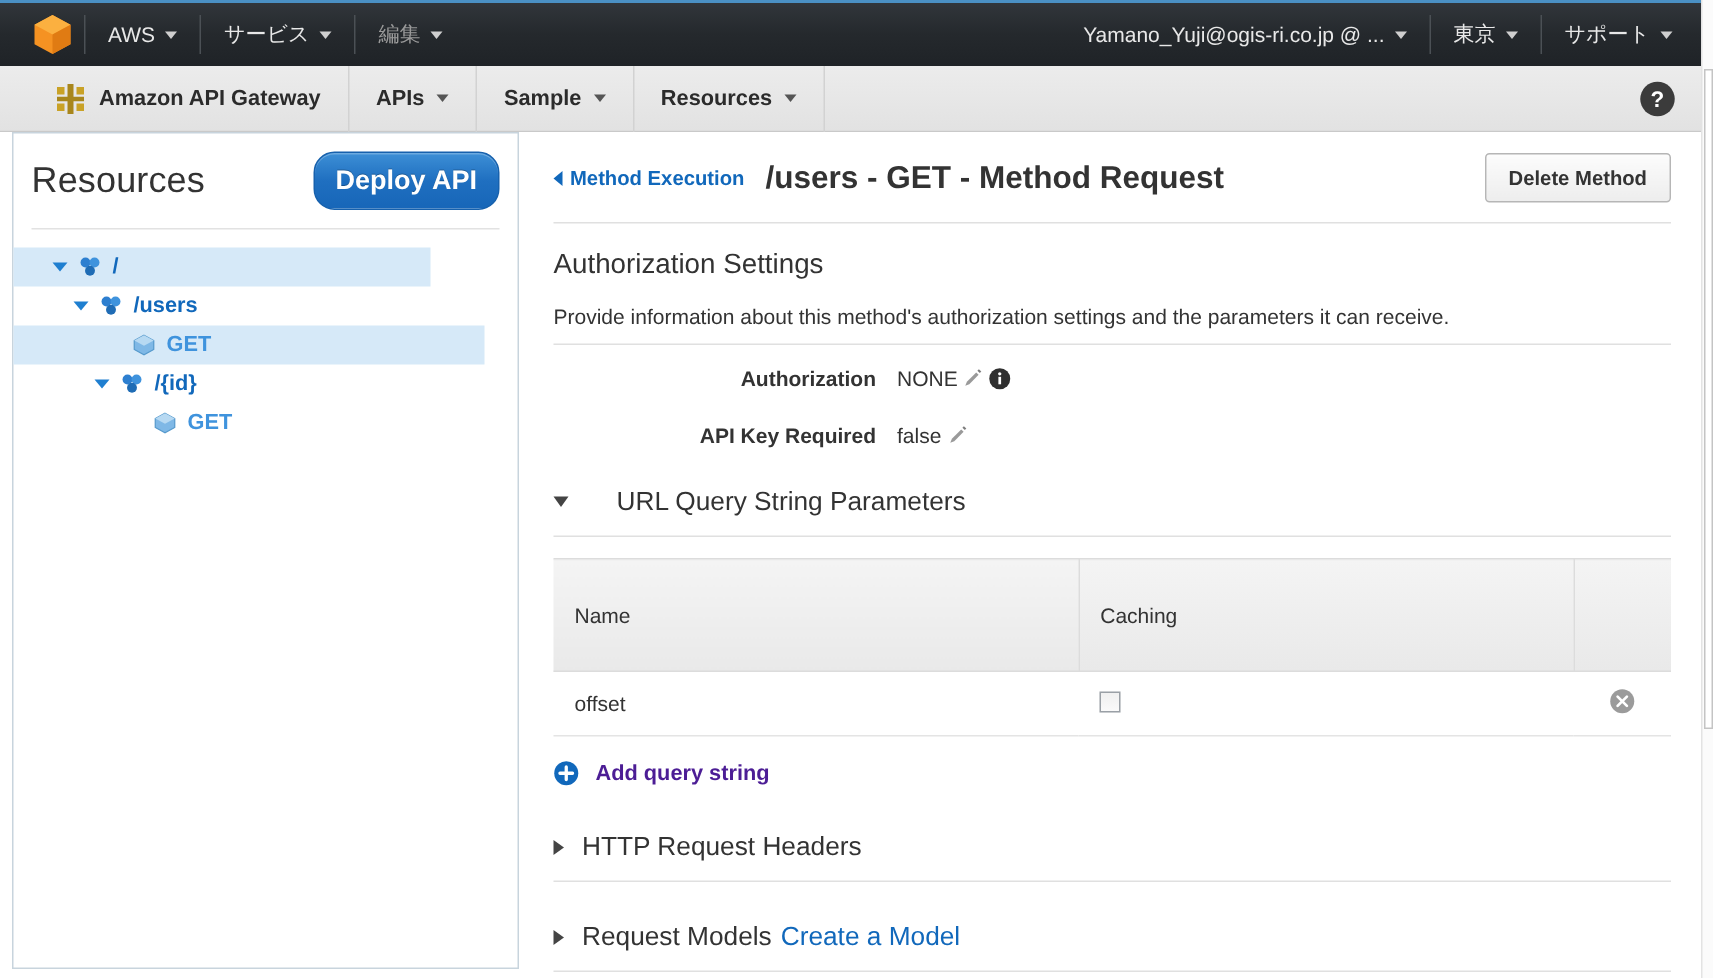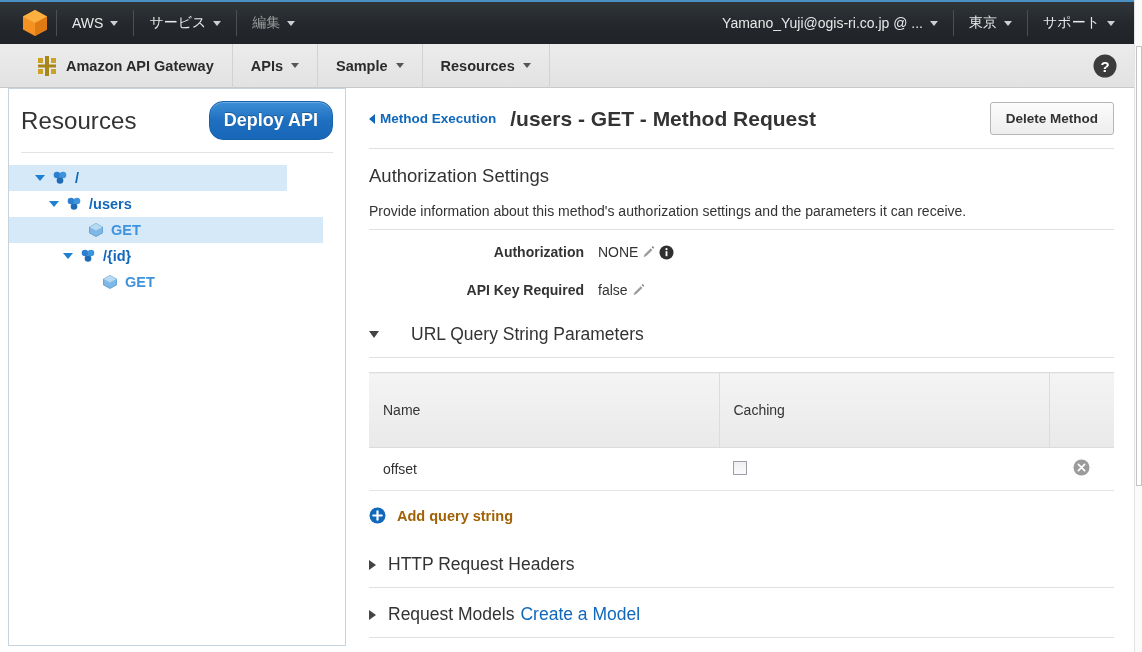--- a/index.html
+++ b/index.html
@@ -227,21 +227,21 @@
   .col-actions { width: 65px; text-align: center; }
   .chk {
     width: 14px; height: 14px;
     border: 1px solid #9aa0a6;
     background: linear-gradient(to bottom, #f0f0f0, #fafafa);
     display: inline-block; cursor: pointer;
   }
   #add-query-string {
     display: flex; align-items: center; gap: 11px;
     margin: 16px 22px 0 22px;
-    color: #a16207; font-size: 14.5px; font-weight: bold;
+    color: #4c1d95; font-size: 14.5px; font-weight: bold;
     cursor: pointer; width: fit-content;
   }
 
   
   #page-scrollbar {
     position: absolute; top: 0; right: 0;
     width: 8px; height: 652px;
     background: #fbfbfb; border-left: 1px solid #e3e3e3;
   }
   #page-scroll-thumb {
@@ -498,21 +498,21 @@
     </span>
     <span>Add query string</span>
   </div>
 
   <div class="section-header" style="margin-top:30px;">
     <span class="tri-right"></span>
     <span class="section-title">HTTP Request Headers</span>
   </div>
   <div class="section-rule"></div>
 
-  <div class="section-header" style="margin-top:16px;">
+  <div class="section-header" style="margin-top:26px;">
     <span class="tri-right"></span>
     <span class="section-title">Request Models</span>
     <span class="section-title inline-link" style="margin-left:-6px;">Create a Model</span>
   </div>
   <div class="section-rule"></div>
 
 </div>
 
 <div id="page-scrollbar">
   <div id="page-scroll-thumb"></div>

